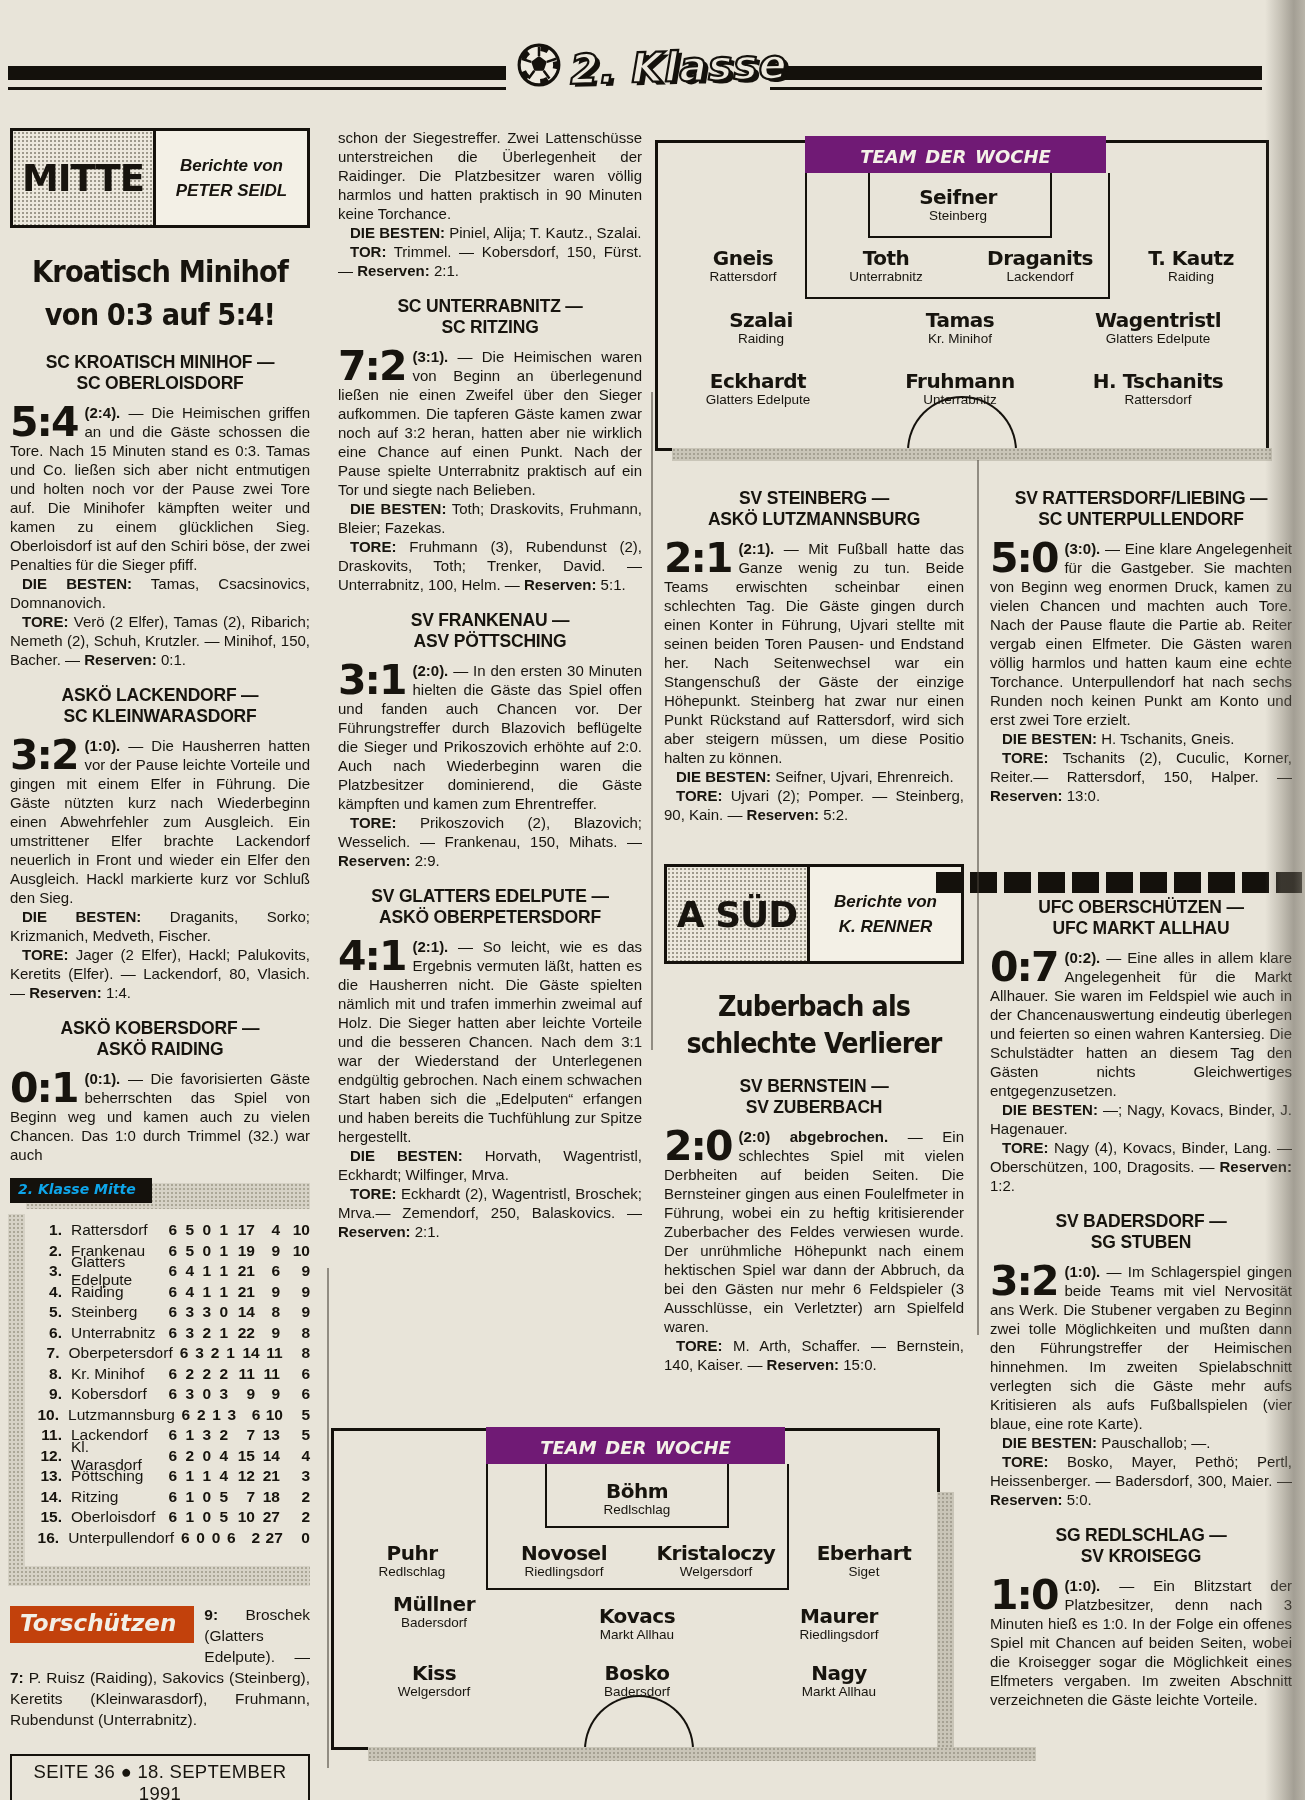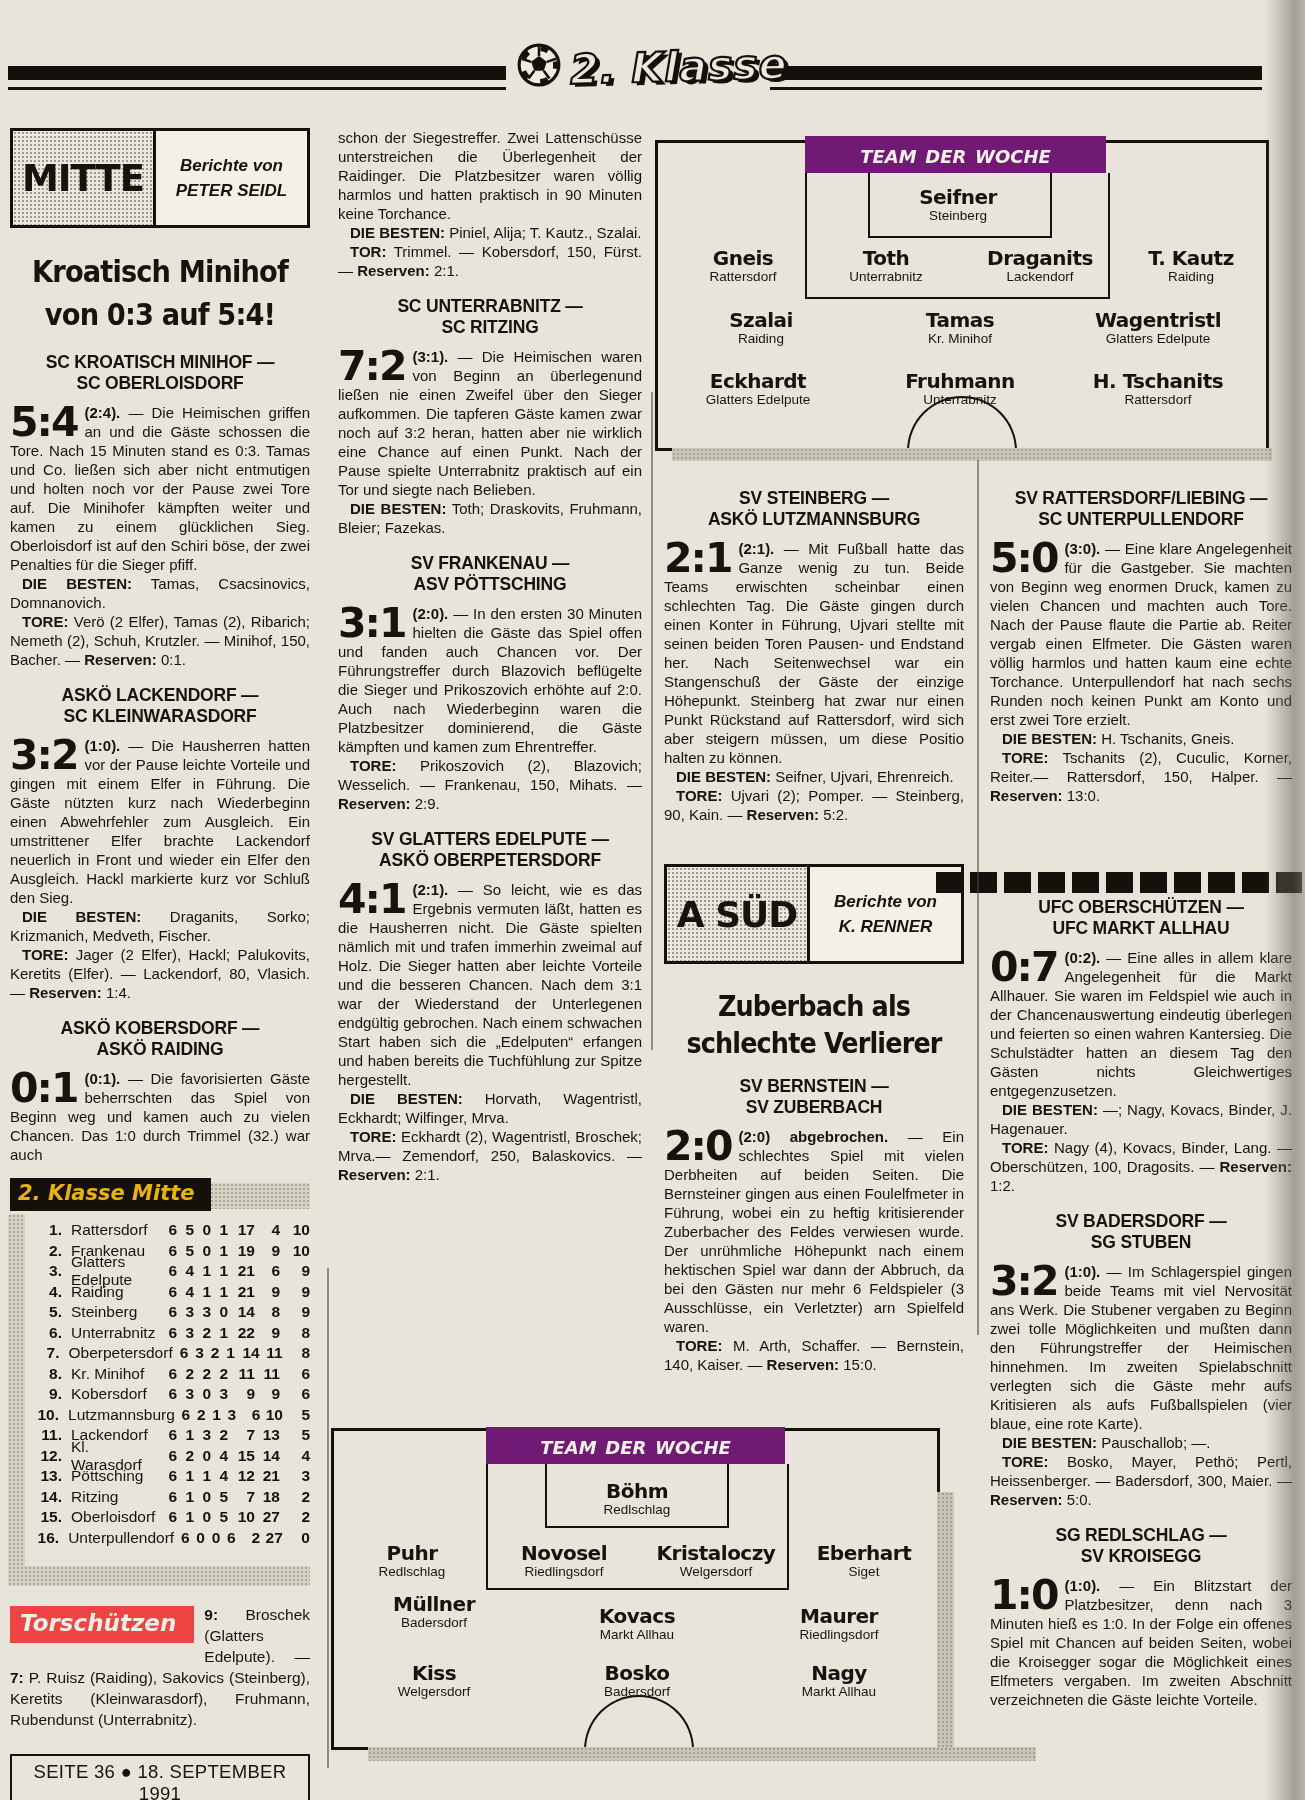--- a/index.html
+++ b/index.html
@@ -46,35 +46,35 @@
   .headline{margin:22px 0 12px;text-align:center;font-family:"DejaVu Sans",sans-serif;font-weight:700;}
   .headline span{display:block;transform:scaleX(.88);transform-origin:50% 50%;letter-spacing:-1px;}
   #col1 .headline span{font-size:31px;line-height:43px;}
   #col3 .headline{margin:24px 0 14px;}
   #col3 .headline span{font-size:29px;line-height:37px;}
 
   
   .league{margin-top:12px;position:relative;}
   .tbl-head{position:relative;height:36px;margin-bottom:6px;}
   .hband{position:absolute;left:16px;right:0;top:5px;height:26px;}
-  .tbl-title{position:absolute;left:0;top:0;background:#14110c;color:#eab308;font-family:"DejaVu Sans",sans-serif;font-style:italic;font-weight:800;font-size:21px;padding:3px 16px 6px 8px;white-space:nowrap;}
+  .tbl-title{position:absolute;left:0;top:0;background:#14110c;color:#0ea5e9;font-family:"DejaVu Sans",sans-serif;font-style:italic;font-weight:800;font-size:14px;padding:3px 16px 6px 8px;white-space:nowrap;}
   .lband{position:absolute;left:-2px;top:36px;width:17px;height:352px;}
   .bband{position:absolute;left:-2px;right:0;top:388px;height:20px;}
   .trow{display:flex;height:20.5px;align-items:center;font-size:15.5px;padding-left:22px;position:relative;}
   .c{display:block;}
   .c.pos{width:30px;font-weight:700;text-align:right;margin-right:9px;}
   .c.team{flex:1;}
   .c.n{width:17px;text-align:right;font-weight:700;}
   .c.gf{width:27px;text-align:right;font-weight:700;}
   .c.ga{width:25px;text-align:right;font-weight:700;}
   .c.pts{width:30px;text-align:right;font-weight:700;}
 
   
   .ts{margin-top:56px;}
-  .ts-title{float:left;background:#ef4444;color:#f2efe6;font-family:"DejaVu Sans",sans-serif;font-style:italic;font-weight:800;font-size:23px;padding:4px 18px 7px 10px;margin:2px 10px 4px 0;}
+  .ts-title{float:left;background:#c2410c;color:#f2efe6;font-family:"DejaVu Sans",sans-serif;font-style:italic;font-weight:800;font-size:23px;padding:4px 18px 7px 10px;margin:2px 10px 4px 0;}
   .ts-text{font-size:15.5px;line-height:21px;text-align:justify;}
 
   
   .pfooter{margin-top:24px;position:relative;}
   .footer-box{border:2.5px solid #14110c;padding:5px 0 7px;text-align:center;font-size:18.5px;letter-spacing:.3px;}
 
   
   .pitch{position:absolute;border:3px solid #14110c;}
   #tdw1{left:655px;top:140px;width:608px;height:305px;}
   #tdw2{left:331px;top:1428px;width:603px;height:316px;}
@@ -386,20 +386,21 @@
       <p class="rep ind"><span class="lbl">TOR:</span><span> Trimmel. — Kobersdorf, 150, Fürst. — </span><span class="lbl">Reserven:</span><span> 2:1.</span></p>
     </section>
 
     <section class="article">
       <h3 class="mtitle">
         <span>SC UNTERRABNITZ —</span>
         <span>SC RITZING</span>
       </h3>
       <p class="rep"><span class="score">7:2</span><span class="lbl">(3:1). </span><span>— Die Heimischen waren von Beginn an überlegenund ließen nie einen Zweifel über den Sieger aufkommen. Die tapferen Gäste kamen zwar noch auf 3:2 heran, hatten aber nie wirklich eine Chance auf einen Punkt. Nach der Pause spielte Unterrabnitz praktisch auf ein Tor und siegte nach Belieben.</span></p>
       <p class="rep ind"><span class="lbl">DIE BESTEN:</span><span> Toth; Draskovits, Fruhmann, Bleier; Fazekas.</span></p>
+      <p class="rep ind"><span class="lbl">TORE:</span><span> Fruhmann (3), Rubendunst (2), Draskovits, Toth; Trenker, David. — Unterrabnitz, 100, Helm. — </span><span class="lbl">Reserven:</span><span> 5:1.</span></p>
     </section>
 
     <section class="article">
       <h3 class="mtitle">
         <span>SV FRANKENAU —</span>
         <span>ASV PÖTTSCHING</span>
       </h3>
       <p class="rep"><span class="score">3:1</span><span class="lbl">(2:0). </span><span>— In den ersten 30 Minuten hielten die Gäste das Spiel offen und fanden auch Chancen vor. Der Führungstreffer durch Blazovich beflügelte die Sieger und Prikoszovich erhöhte auf 2:0. Auch nach Wiederbeginn waren die Platzbesitzer dominierend, die Gäste kämpften und kamen zum Ehrentreffer.</span></p>
       <p class="rep ind"><span class="lbl">TORE:</span><span> Prikoszovich (2), Blazovich; Wesselich. — Frankenau, 150, Mihats. — </span><span class="lbl">Reserven:</span><span> 2:9.</span></p>
     </section>

